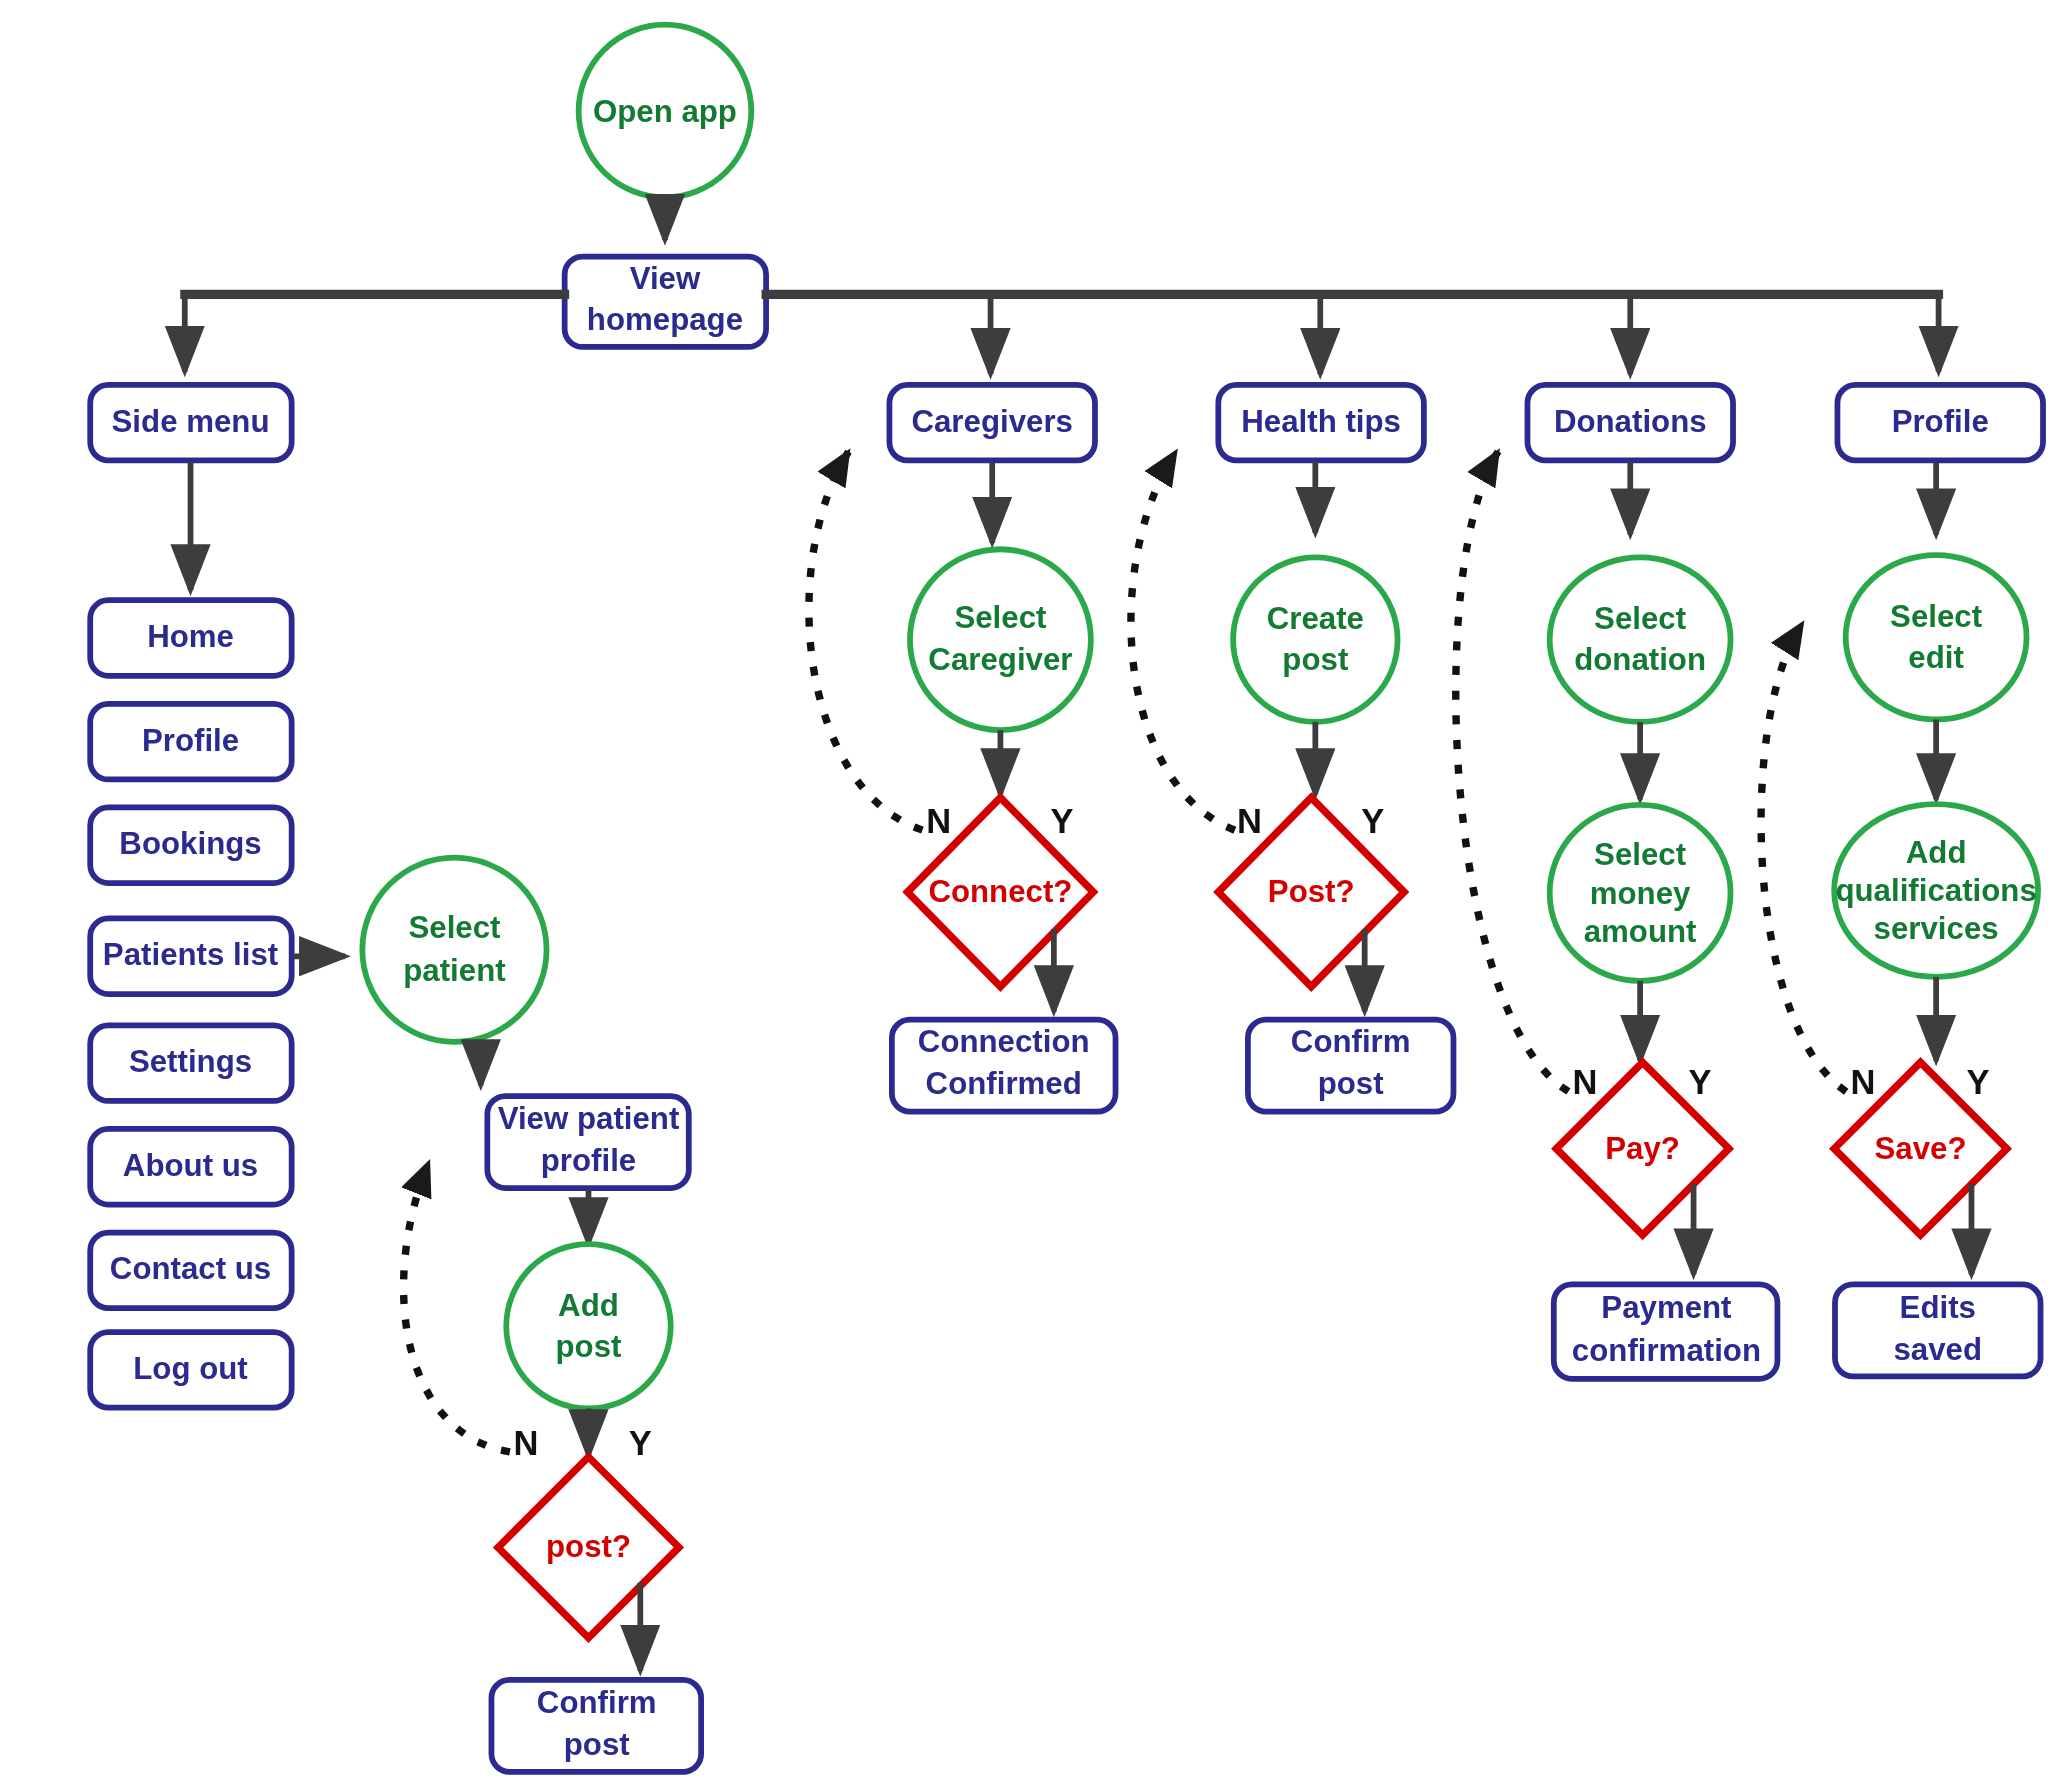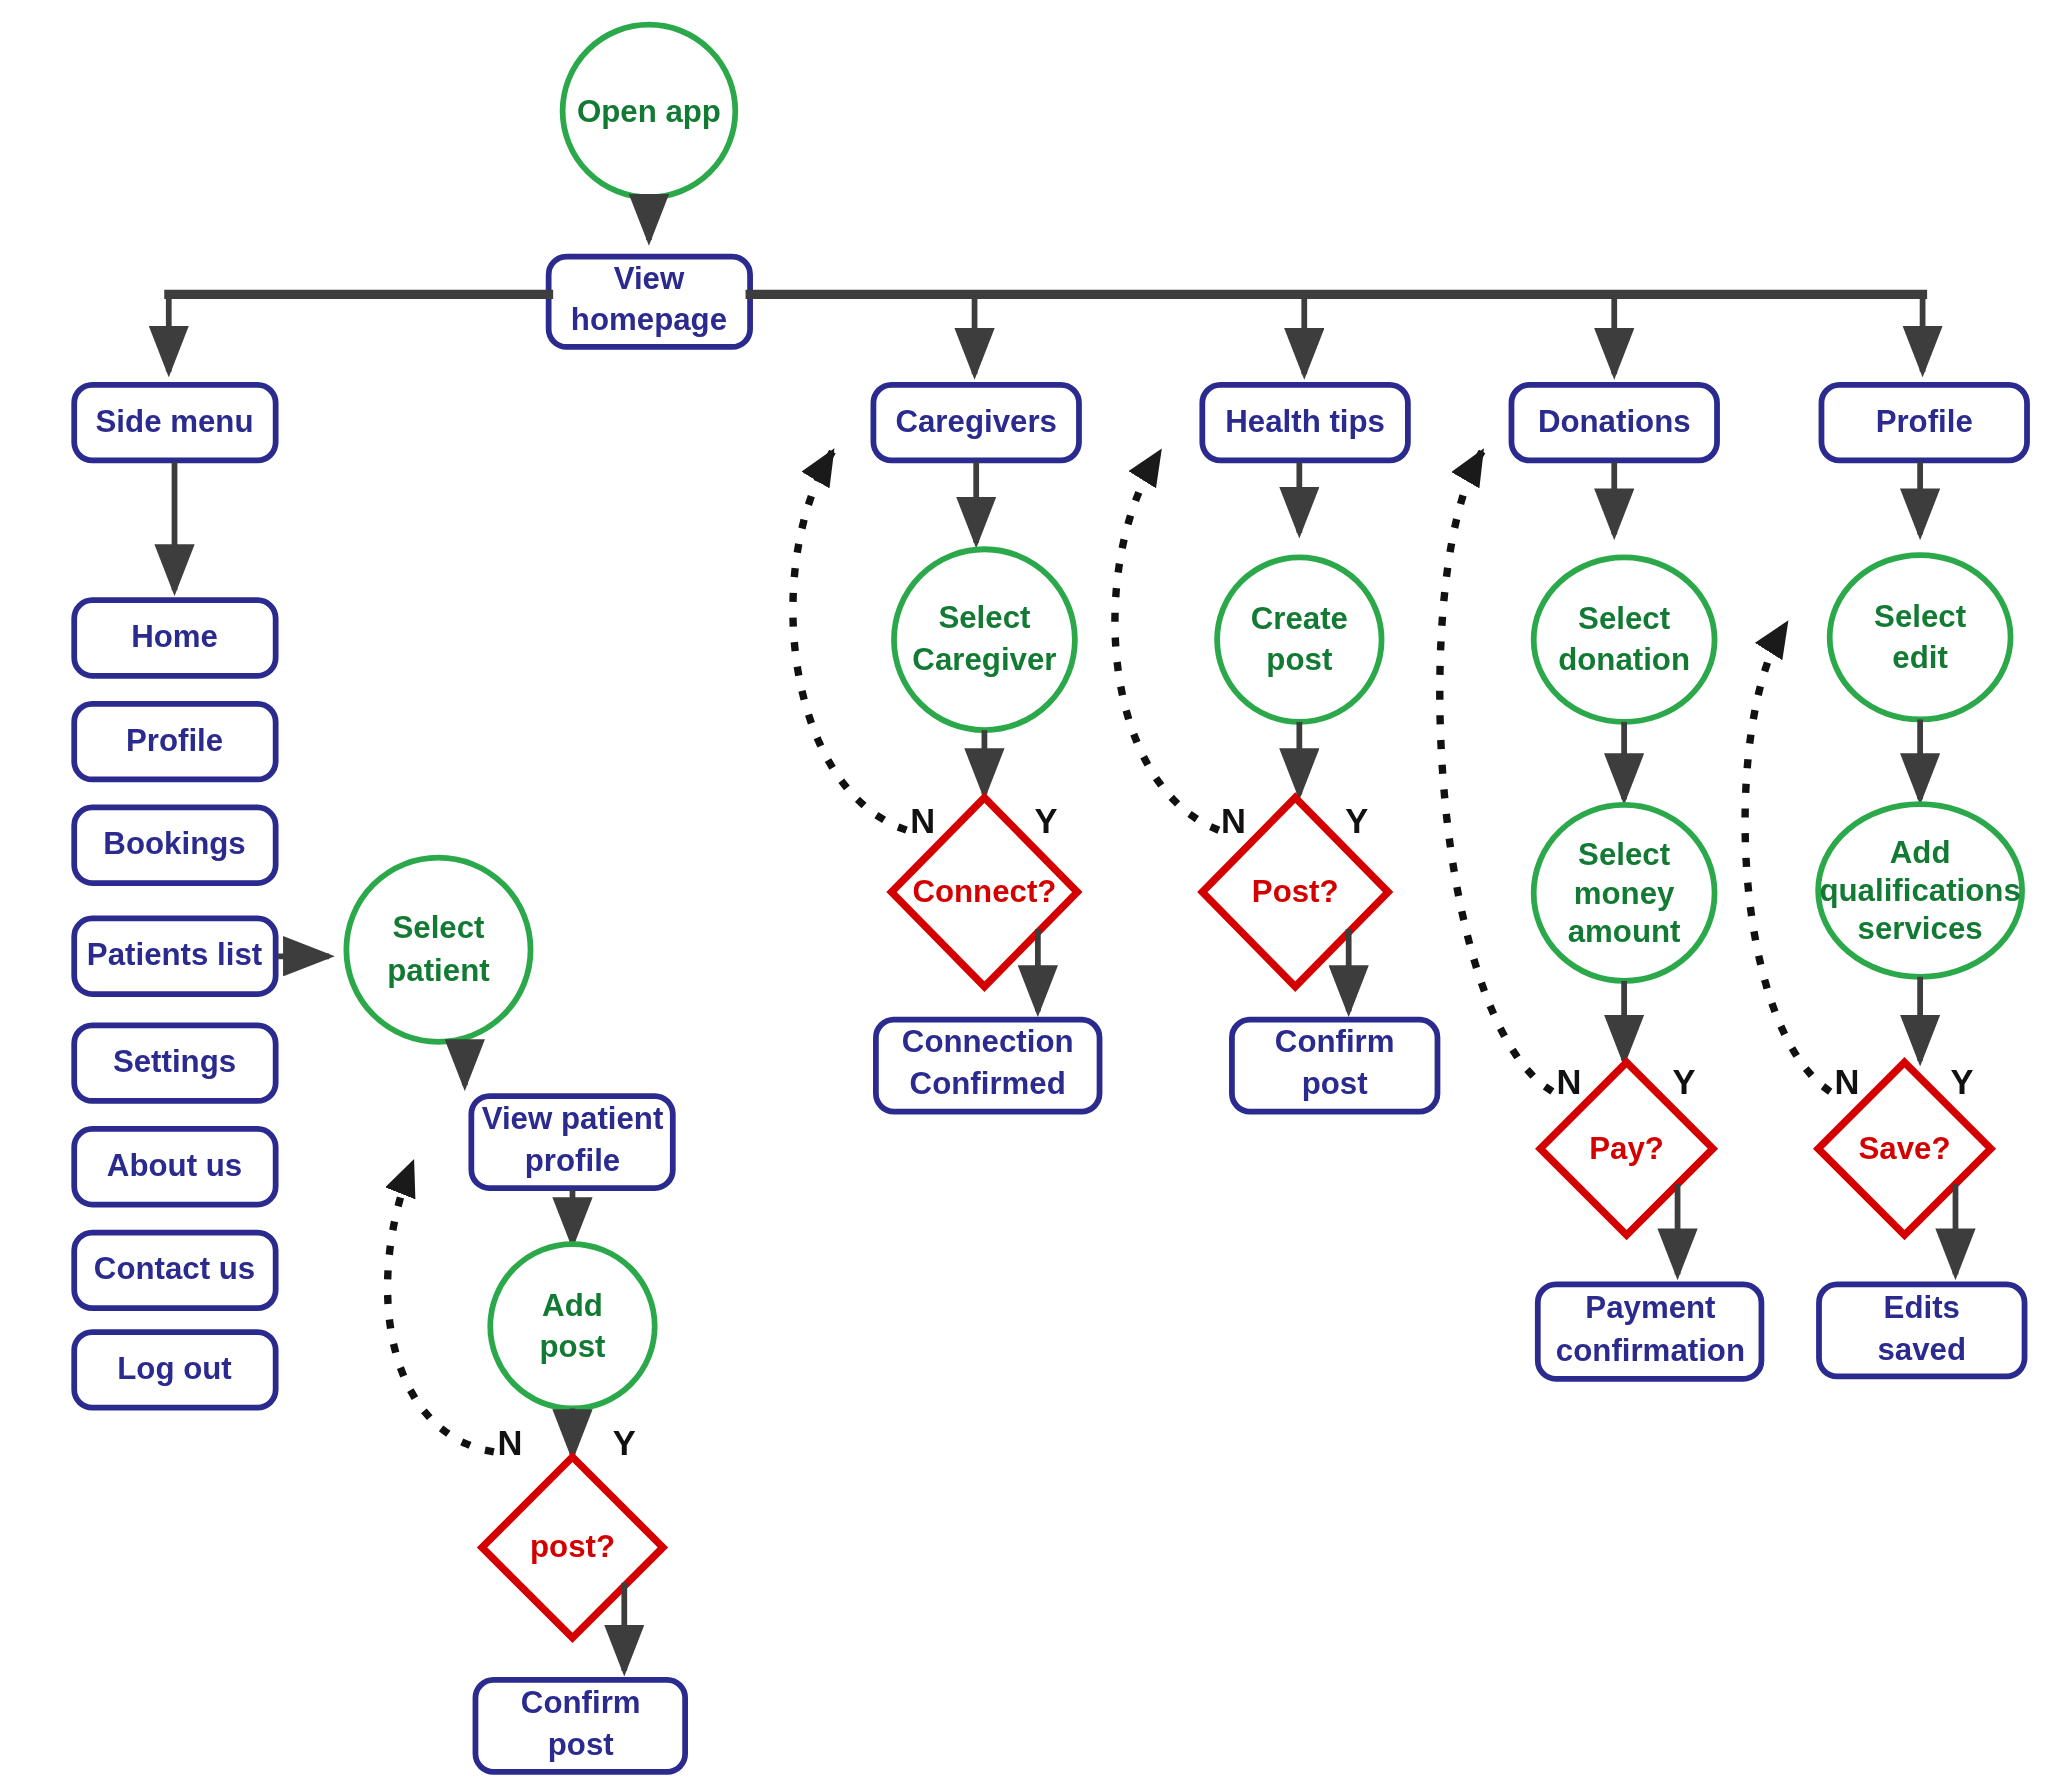--- a/index.html
+++ b/index.html
@@ -11,20 +11,21 @@
     width: 2056px;
     height: 1790px;
     font-family: "Liberation Sans", sans-serif;
     overflow: hidden;
   }
   #flow-root {
     position: relative;
     width: 1664px;
     height: 1790px;
     background: #ffffff;
+    padding-left: 16px;
   }
   svg.diagram {
     display: block;
     width: 2056px;
     height: 1790px;
   }
   .node-label {
     font-family: "Liberation Sans", sans-serif;
     font-weight: bold;
     text-anchor: middle;

